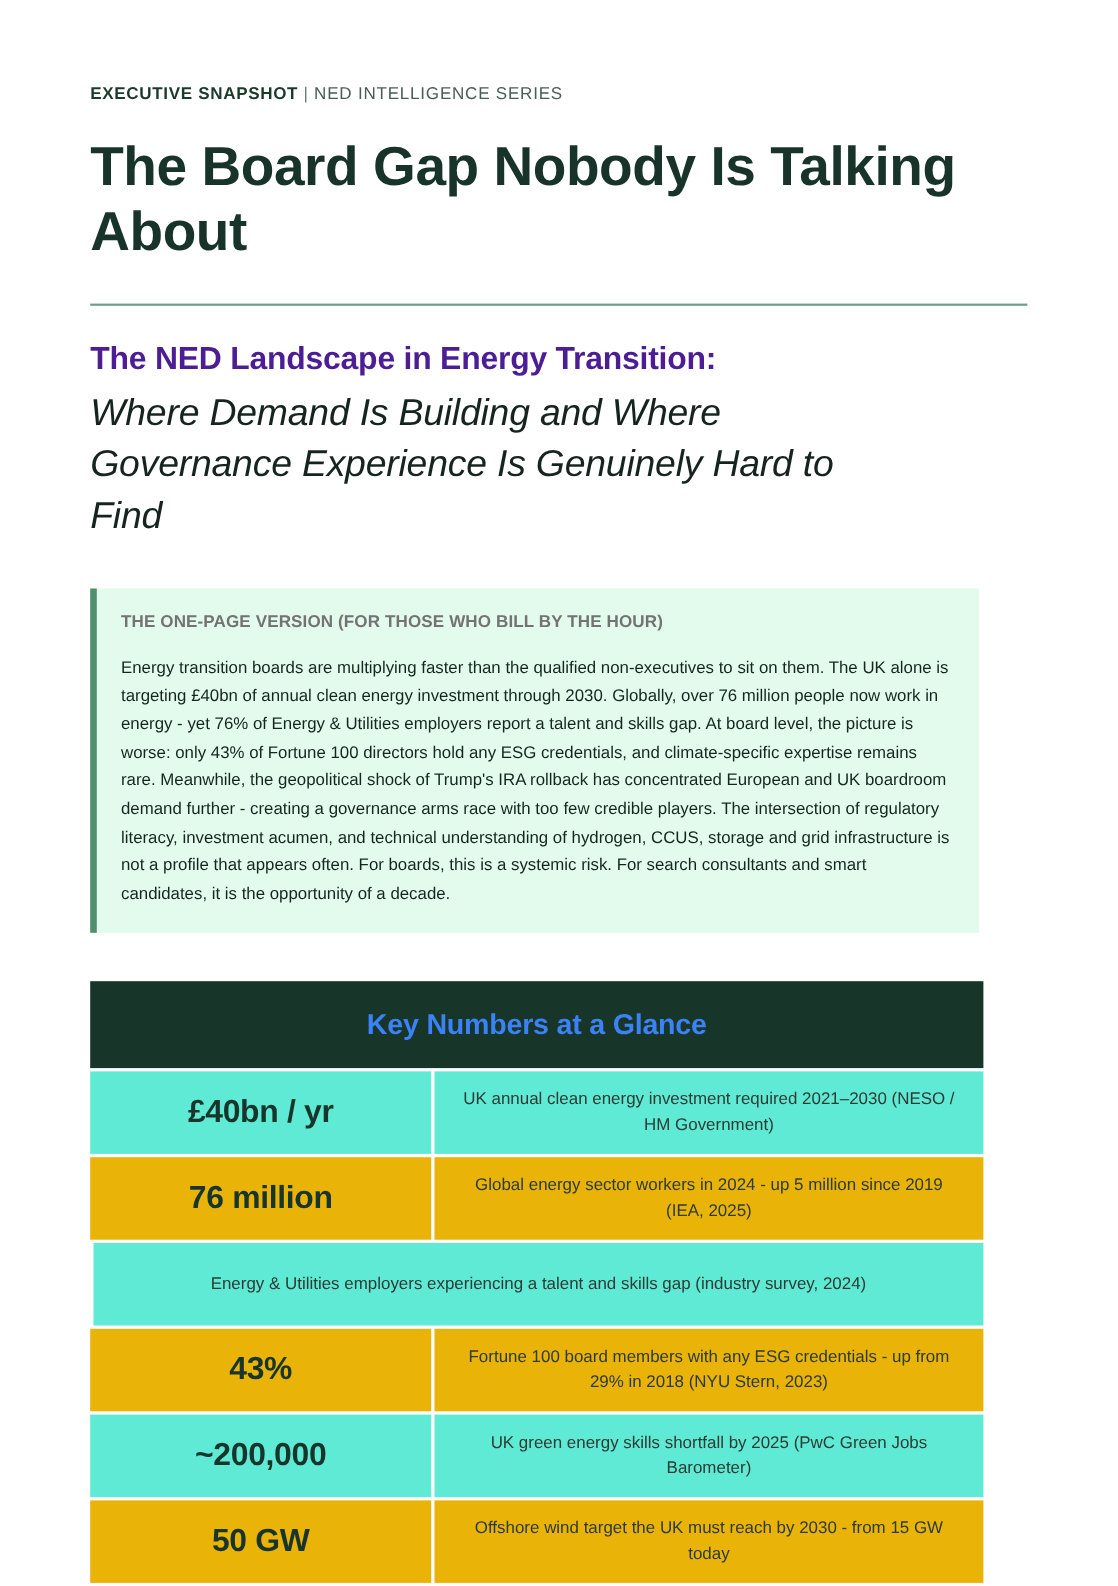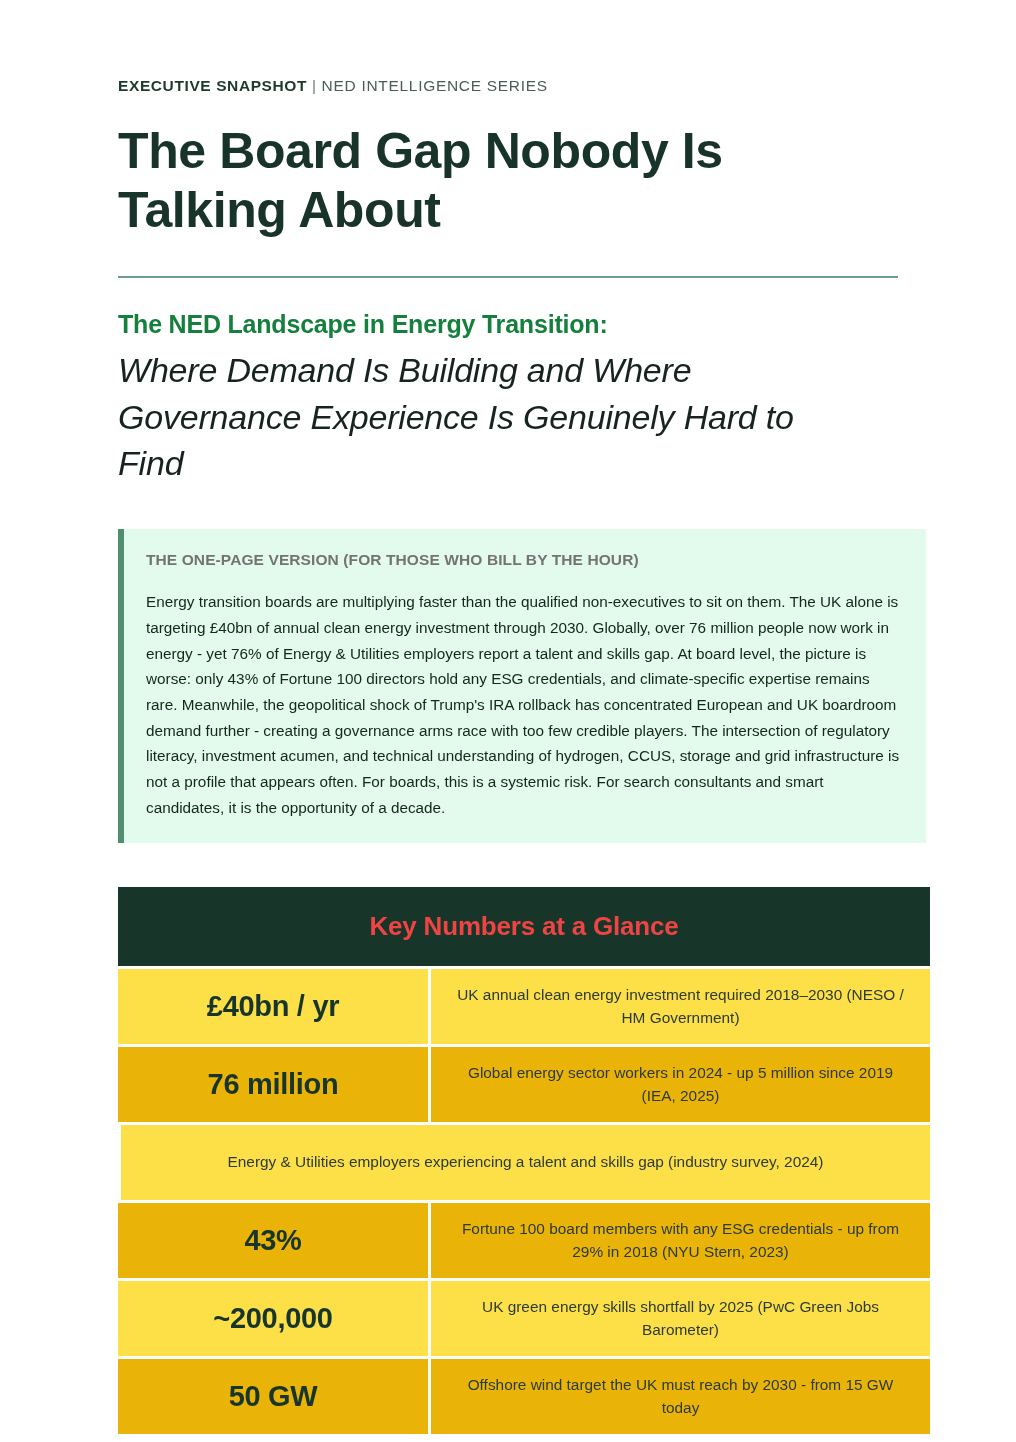--- a/index.html
+++ b/index.html
@@ -13,21 +13,21 @@
   body {
     font-family: "Liberation Sans", sans-serif;
     color: #1b3026;
     position: relative;
     overflow: hidden;
   }
 
   .page {
     width: 1016px;
     height: 1442px;
-    padding: 0 118px;
+    padding: 0 82px;
     position: relative;
   }
 
   
   .kicker {
     padding-top: 76px;
     font-size: 15.5px;
     letter-spacing: 0.6px;
     line-height: 1.3;
     white-space: nowrap;
@@ -61,23 +61,23 @@
   .divider {
     margin-top: 36px;
     height: 2px;
     background: #6c9e90;
     width: 100%;
   }
 
   
   .sub-wrap { margin-top: 30px; }
   .sub-green {
-    font-size: 25px;
-    font-weight: bold;
-    color: #15803d;
+    font-size: 29px;
+    font-weight: bold;
+    color: #4c1d95;
     line-height: 1.3;
     letter-spacing: -0.2px;
   }
   .sub-italic {
     margin-top: 6px;
     font-size: 34px;
     font-style: italic;
     color: #16231e;
     line-height: 1.38;
     max-width: 700px;
@@ -106,21 +106,21 @@
     text-align: left;
   }
 
   
   .table {
     margin-top: 44px;
     width: 812px;
   }
   .table-head {
     background: #18352a;
-    color: #ef4444;
+    color: #3b82f6;
     text-align: center;
     font-size: 26px;
     font-weight: bold;
     padding: 24px 10px;
     letter-spacing: -0.2px;
   }
   .trow {
     display: flex;
     width: 100%;
     margin-top: 3px;
@@ -142,21 +142,21 @@
     margin-left: 3px;
     display: flex;
     align-items: center;
     justify-content: center;
     text-align: center;
     font-size: 15.4px;
     line-height: 1.5;
     color: #2c3b35;
     padding: 14px 24px;
   }
-  .row-light .tcell-num, .row-light .tcell-desc { background: #fde047; }
+  .row-light .tcell-num, .row-light .tcell-desc { background: #5eead4; }
   .row-dark  .tcell-num, .row-dark  .tcell-desc { background: #eab308; }
 
   
   .footer {
     position: absolute;
     left: 0;
     right: 0;
     top: 1334px;
     text-align: center;
     font-size: 16px;
@@ -185,21 +185,21 @@
   <div class="callout">
     <div class="callout-head">THE ONE-PAGE VERSION (FOR THOSE WHO BILL BY THE HOUR)</div>
     <div class="callout-body">Energy transition boards are multiplying faster than the qualified non-executives to sit on them. The UK alone is targeting £40bn of annual clean energy investment through 2030. Globally, over 76 million people now work in energy - yet 76% of Energy &amp; Utilities employers report a talent and skills gap. At board level, the picture is worse: only 43% of Fortune 100 directors hold any ESG credentials, and climate-specific expertise remains rare. Meanwhile, the geopolitical shock of Trump's IRA rollback has concentrated European and UK boardroom demand further - creating a governance arms race with too few credible players. The intersection of regulatory literacy, investment acumen, and technical understanding of hydrogen, CCUS, storage and grid infrastructure is not a profile that appears often. For boards, this is a systemic risk. For search consultants and smart candidates, it is the opportunity of a decade.</div>
   </div>
 
   <div class="table">
     <div class="table-head">Key Numbers at a Glance</div>
 
     <div class="trow row-light">
       <div class="tcell-num">£40bn / yr</div>
-      <div class="tcell-desc">UK annual clean energy investment required 2018–2030 (NESO / HM Government)</div>
+      <div class="tcell-desc">UK annual clean energy investment required 2021–2030 (NESO / HM Government)</div>
     </div>
 
     <div class="trow row-dark">
       <div class="tcell-num">76 million</div>
       <div class="tcell-desc">Global energy sector workers in 2024 - up 5 million since 2019 (IEA, 2025)</div>
     </div>
 
     <div class="trow row-light">
       <div class="tcell-desc">Energy &amp; Utilities employers experiencing a talent and skills gap (industry survey, 2024)</div>
     </div>

